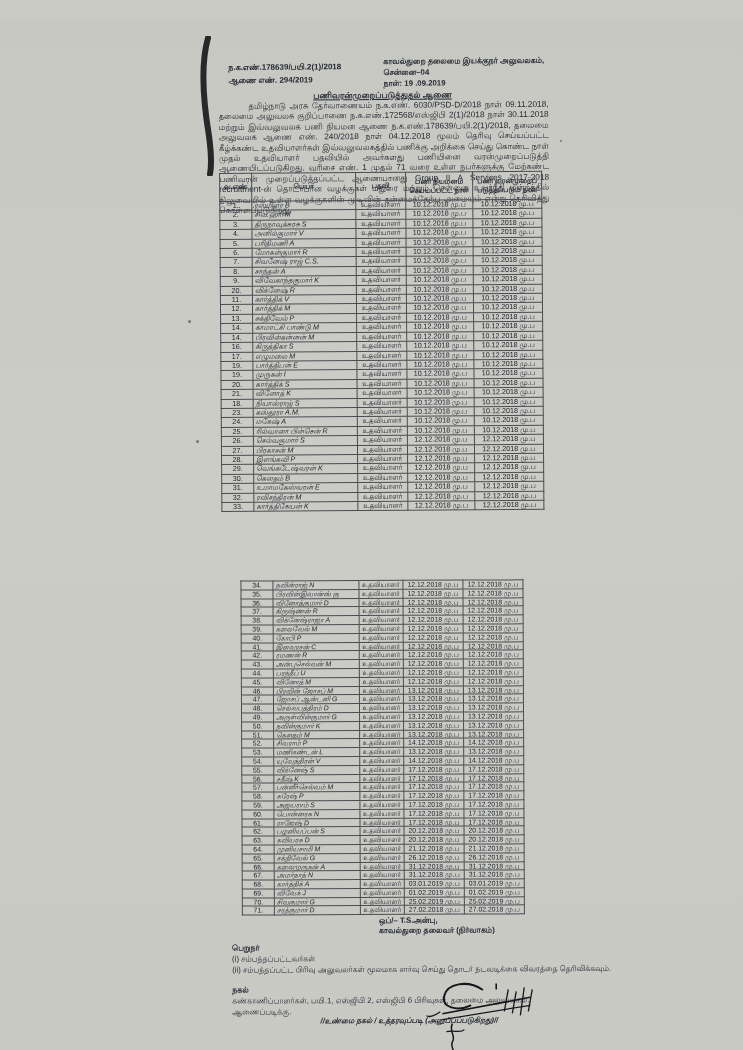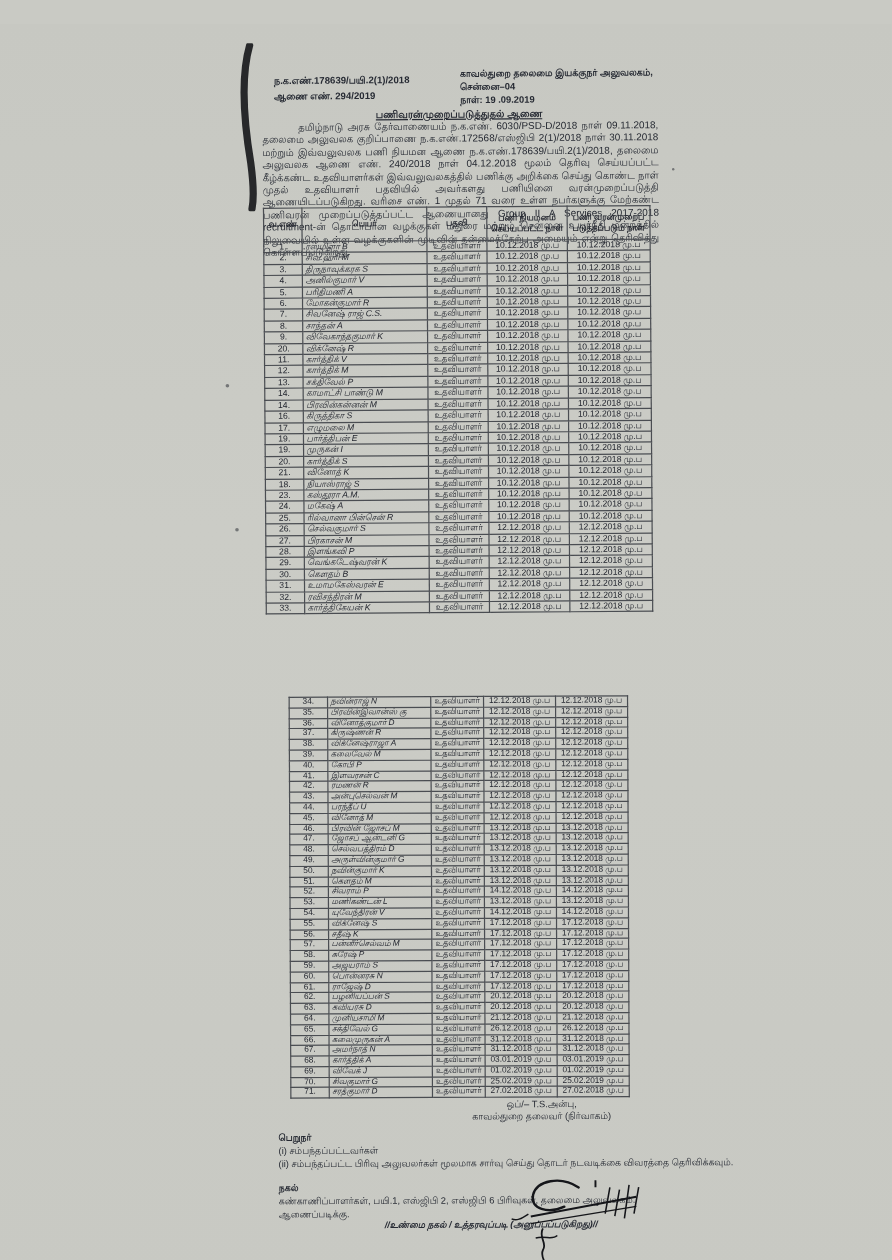--- a/index.html
+++ b/index.html
@@ -27,22 +27,22 @@
   .t1{position:absolute;left:218px;top:152px;width:322px;font-size:7.2px;}
   .t1 th{white-space:pre-line;font-size:7.1px;font-weight:700;line-height:9px;height:27px;vertical-align:middle;text-align:center;}
   .t1 td{height:8.4px;line-height:8.4px;}
   .t2{position:absolute;left:238px;top:560px;width:282px;font-size:6.9px;}
   .t2 td{height:7.8px;line-height:7.8px;}
   .t td:nth-child(1){text-align:center;}
   .t td:nth-child(2){text-align:left;font-style:italic;}
   .t td:nth-child(3){text-align:center;}
   .t td:nth-child(4),.t td:nth-child(5){text-align:center;}
 
-  .sig-block{position:absolute;left:375px;top:896px;width:145px;text-align:center;
-             font-size:7.8px;font-weight:400;line-height:10px;}
+  .sig-block{position:absolute;left:375px;top:896px;width:145px;
+             font-size:7.8px;font-weight:700;line-height:10px;}
   .notes{position:absolute;left:228px;top:922px;font-size:7.8px;line-height:11px;}
   .notes .lbl{font-weight:700;}
   .notes .gap{height:9px;}
   .certified{position:absolute;left:290px;top:996px;width:230px;text-align:center;
              font-size:7.5px;font-weight:700;font-style:italic;}
   .signature-svg{position:absolute;left:408px;top:952px;}
 </style>
 </head>
 <body>
 

